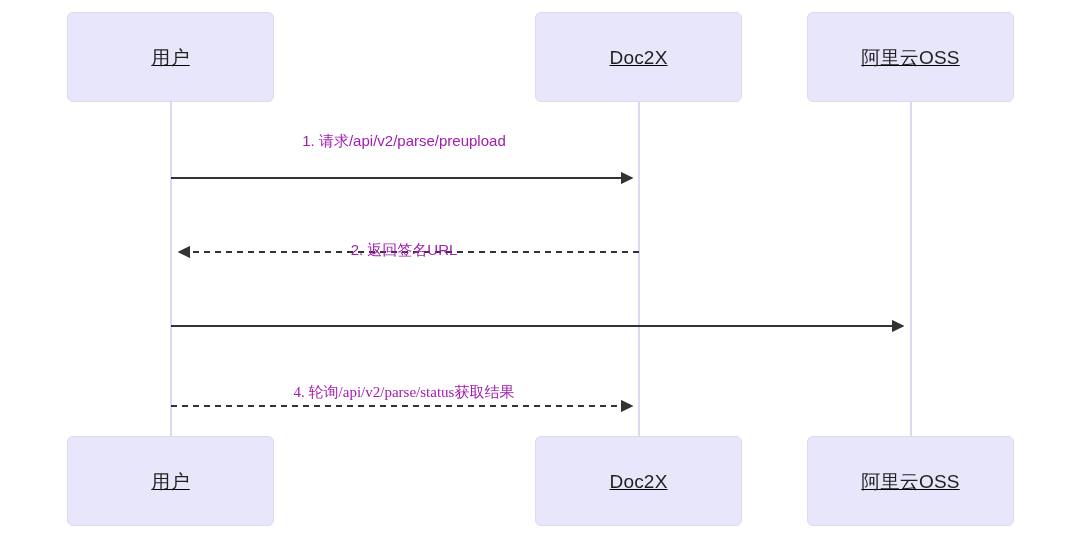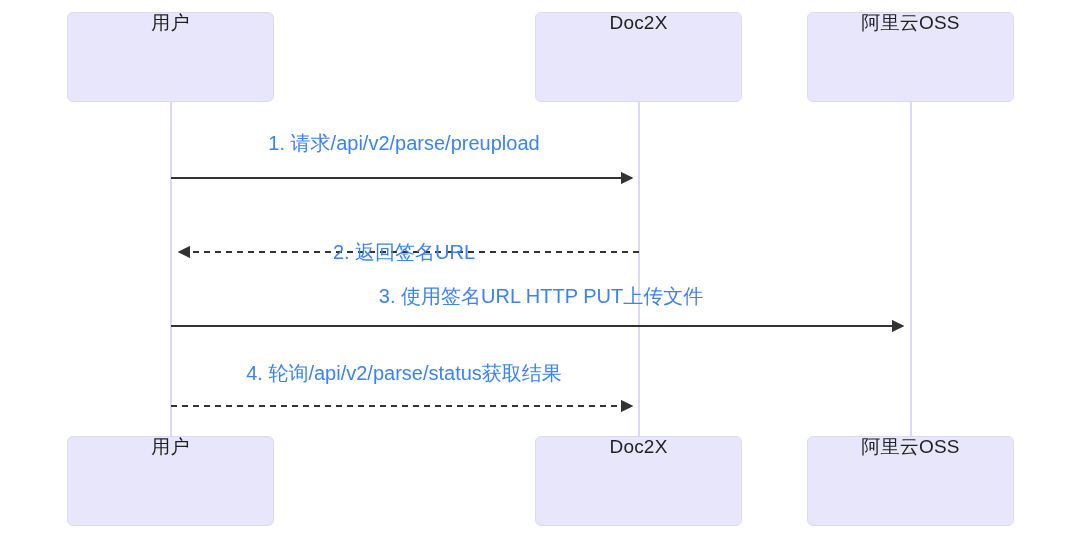--- a/index.html
+++ b/index.html
@@ -18,38 +18,39 @@
     width: 1080px;
     height: 538px;
   }
   .actor-box {
     position: absolute;
     box-sizing: border-box;
     background: #e8e6fa;
     border: 1px solid #ddd9f3;
     border-radius: 6px;
     display: flex;
-    align-items: flex-start;
+    align-items: center;
     justify-content: center;
+    text-decoration: underline;
   }
   .actor-label {
     font-size: 19px;
     color: #1f1f1f;
     line-height: 1;
     letter-spacing: 0.2px;
   }
   .lifeline {
     position: absolute;
     width: 2px;
     background: #ded9f2;
   }
   .msg-label {
     position: absolute;
-    font-size: 20px;
-    color: #3b82f6;
+    font-size: 15px;
+    color: #a21caf;
     white-space: nowrap;
     text-align: right;
     line-height: 1;
     transform: translateX(-50%);
   }
   svg.arrows {
     position: absolute;
     left: 0;
     top: 0;
     width: 1080px;
@@ -94,23 +95,22 @@
 
     <line x1="171" y1="326" x2="903" y2="326" stroke="#333333" stroke-width="1.8" marker-end="url(#arrowR)"></line>
 
     <line x1="171" y1="406" x2="632" y2="406" stroke="#333333" stroke-width="1.8" stroke-dasharray="6,5" marker-end="url(#arrowR)"></line>
   </svg>
 
   <div class="msg-label" style="left:404px; top:133px;">1. 请求/api/v2/parse/preupload</div>
 
   <div class="msg-label" style="left:404px; top:208px;margin-top:34px;">2. 返回签名URL</div>
 
-  <div class="msg-label" style="left:541px; top:286px;">3. 使用签名URL HTTP PUT上传文件</div>
 
-  <div class="msg-label" style="left:404px; top:363px;">4. 轮询/api/v2/parse/status获取结果</div>
+  <div class="msg-label" style="left:404px; top:385px;font-family:Liberation Serif, serif;">4. 轮询/api/v2/parse/status获取结果</div>
 
   <div class="actor-box" style="left:67px; top:436px; width:207px; height:90px;">
     <span class="actor-label">用户</span>
   </div>
 
   <div class="actor-box" style="left:535px; top:436px; width:207px; height:90px;">
     <span class="actor-label">Doc2X</span>
   </div>
 
   <div class="actor-box" style="left:807px; top:436px; width:207px; height:90px;">

